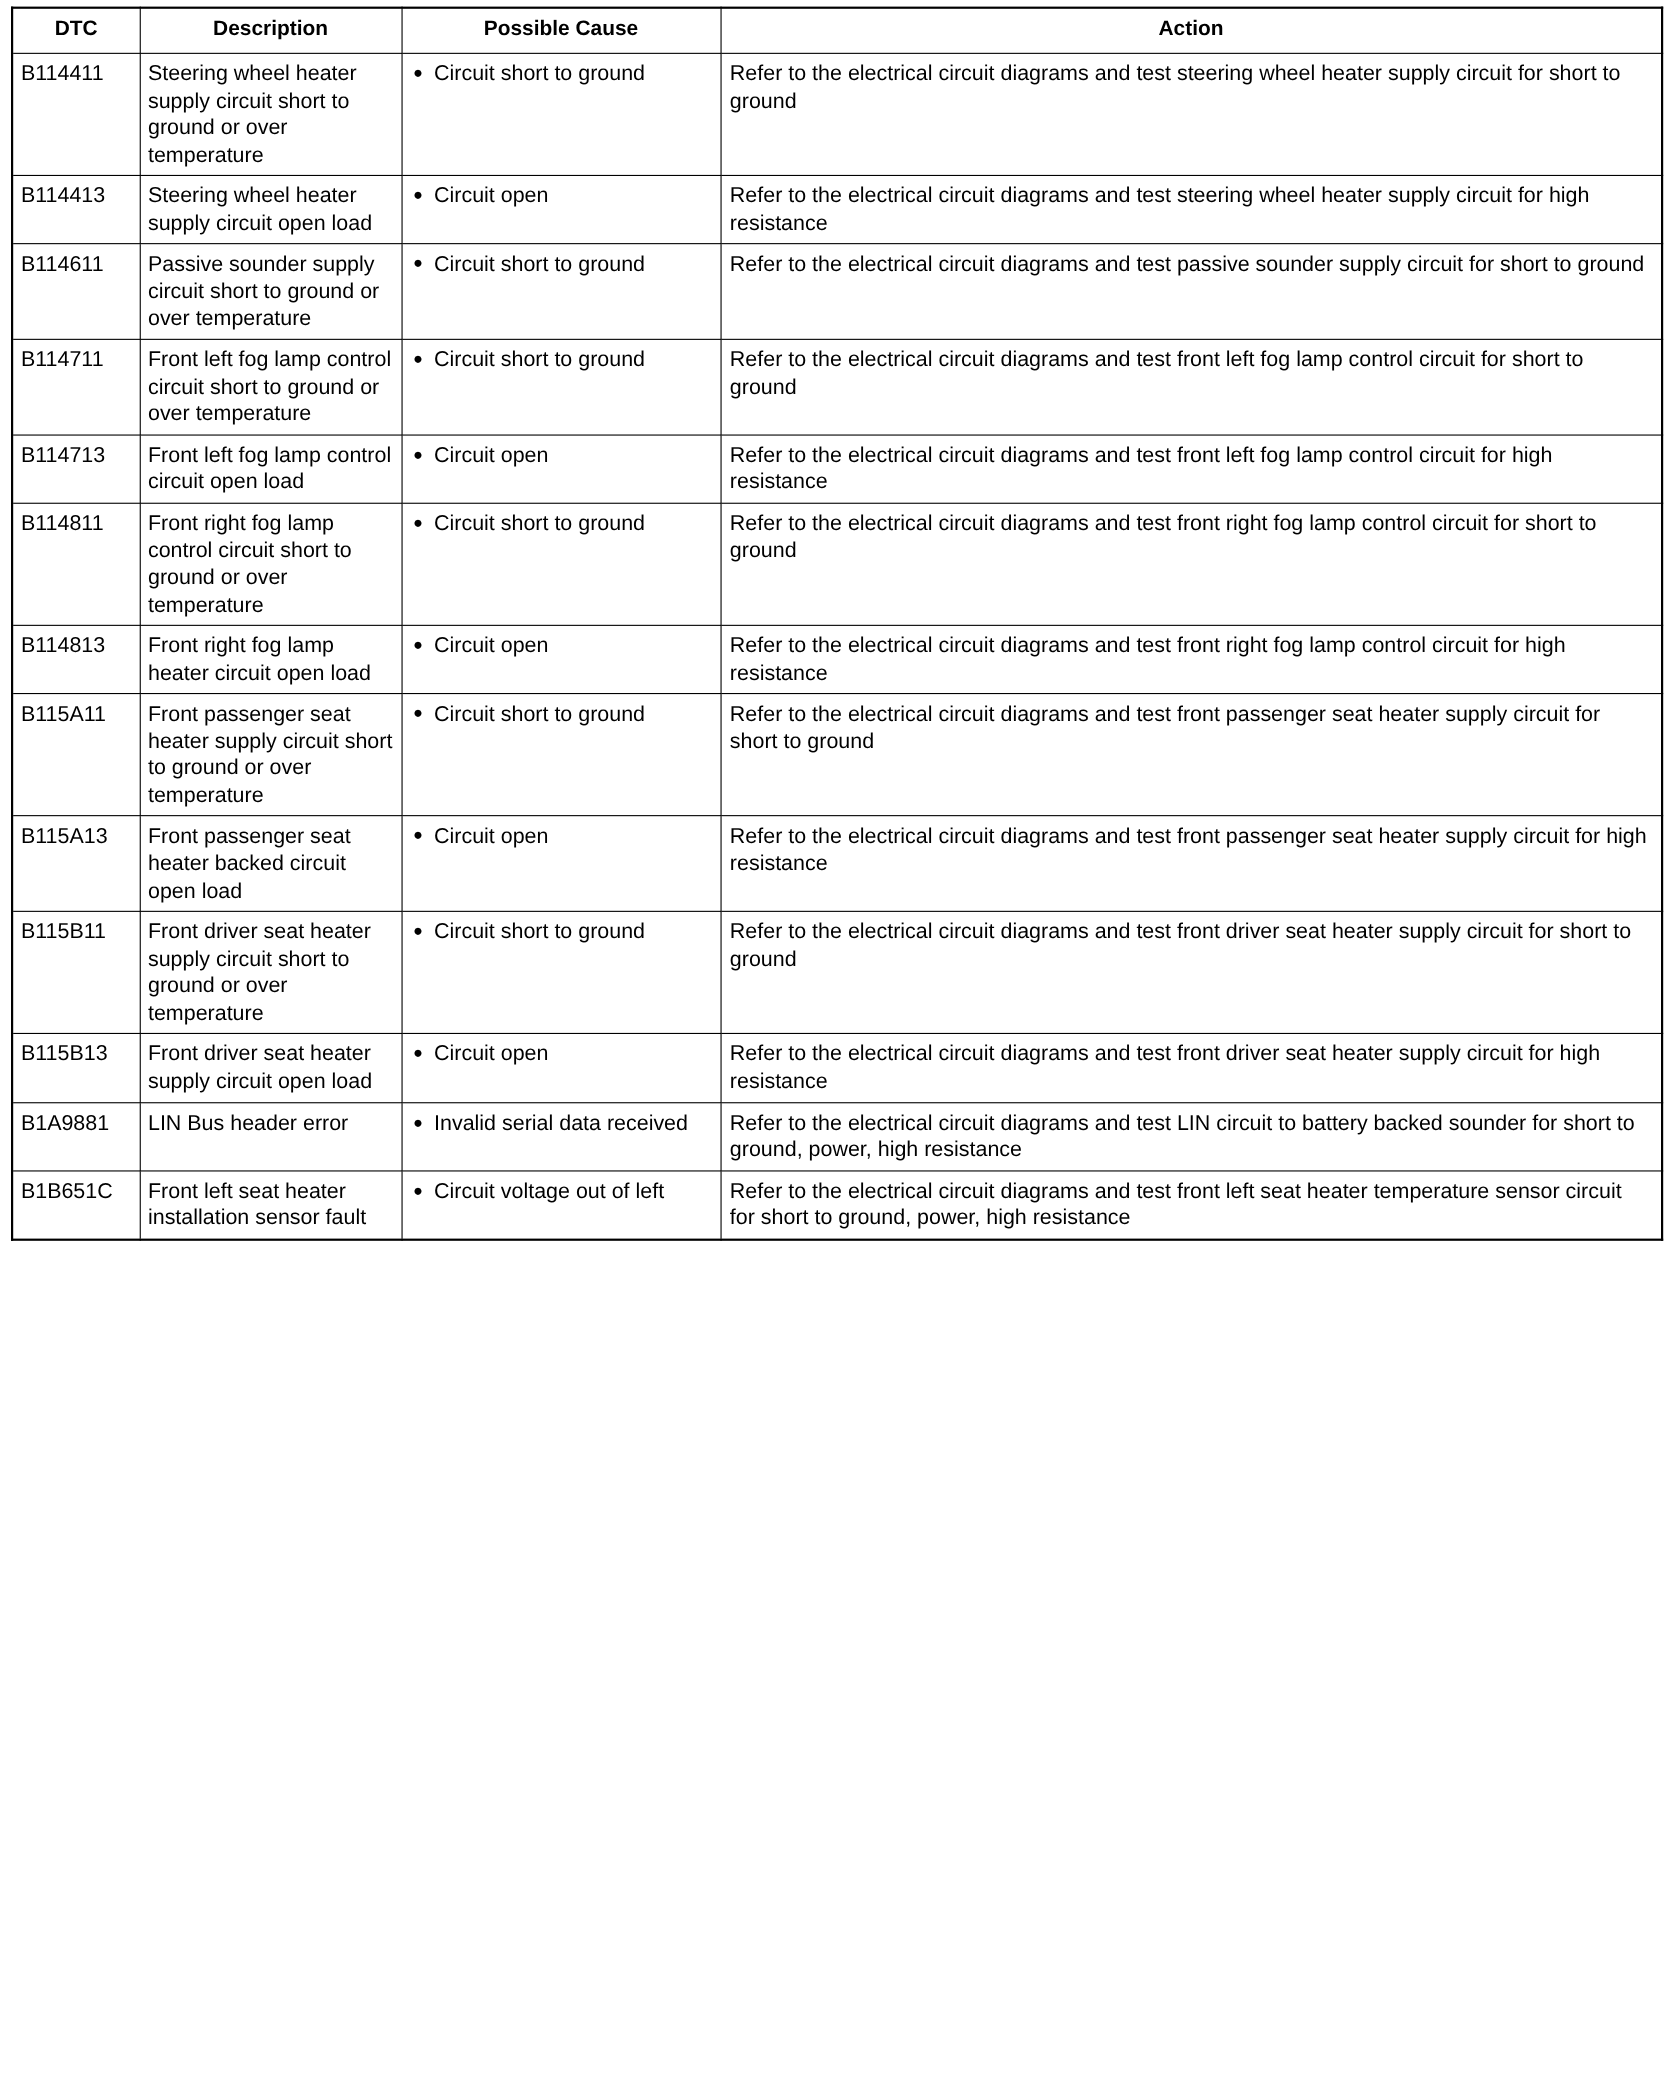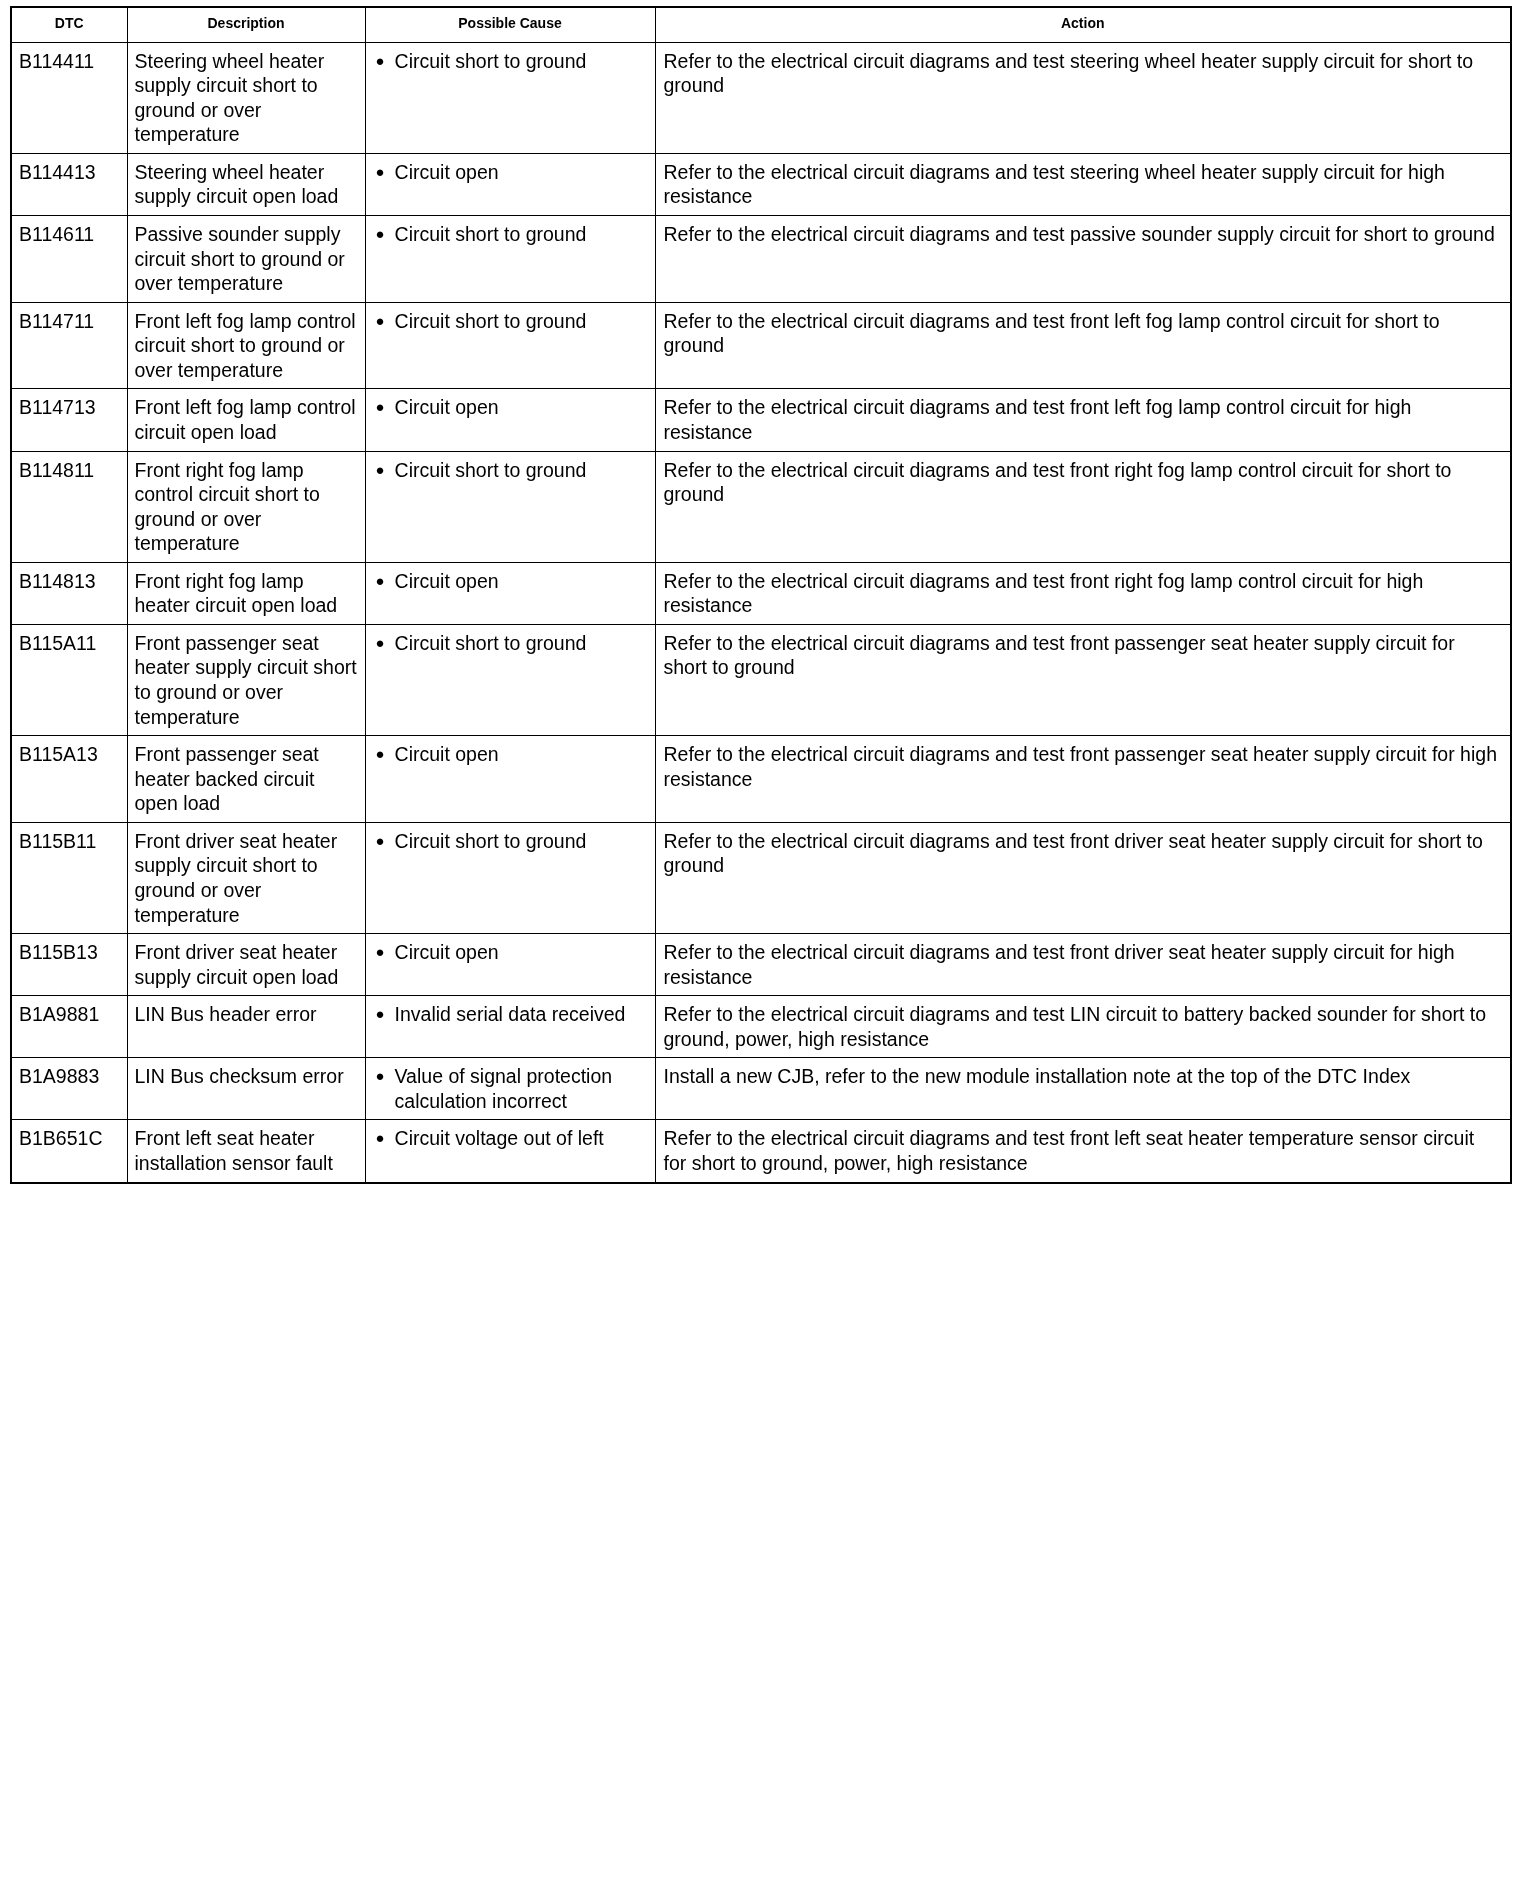--- a/index.html
+++ b/index.html
@@ -30,21 +30,21 @@
 
   table.dtc th, table.dtc td {
     border: 1.5px solid #000;
     vertical-align: top;
     font-size: 19.5px;
     line-height: 1.26;
   }
   table.dtc thead th {
     text-align: center;
     font-weight: bold;
-    font-size: 14px;
+    font-size: 19px;
     padding: 7px 4px 9px 4px;
     vertical-align: middle;
   }
   td.dtc-code {
     text-align: left;
     padding: 6px 4px 6px 7px;
     vertical-align: middle;
     white-space: nowrap;
     font-size: 19.5px;
   }
@@ -235,31 +235,20 @@
         <td class="desc">LIN Bus header error</td>
         <td class="cause">
           <div class="bullet-row">
             <span class="bullet">●</span>
             <span class="bullet-text">Invalid serial data received</span>
           </div>
         </td>
         <td class="action">Refer to the electrical circuit diagrams and test LIN circuit to battery backed sounder for short to ground, power, high resistance</td>
       </tr>
 
-      <tr>
-        <td class="dtc-code">B1A9883</td>
-        <td class="desc">LIN Bus checksum error</td>
-        <td class="cause">
-          <div class="bullet-row">
-            <span class="bullet">●</span>
-            <span class="bullet-text">Value of signal protection calculation incorrect</span>
-          </div>
-        </td>
-        <td class="action">Install a new CJB, refer to the new module installation note at the top of the DTC Index</td>
-      </tr>
 
       <tr>
         <td class="dtc-code">B1B651C</td>
         <td class="desc">Front left seat heater installation sensor fault</td>
         <td class="cause">
           <div class="bullet-row">
             <span class="bullet">●</span>
             <span class="bullet-text">Circuit voltage out of left</span>
           </div>
         </td>

